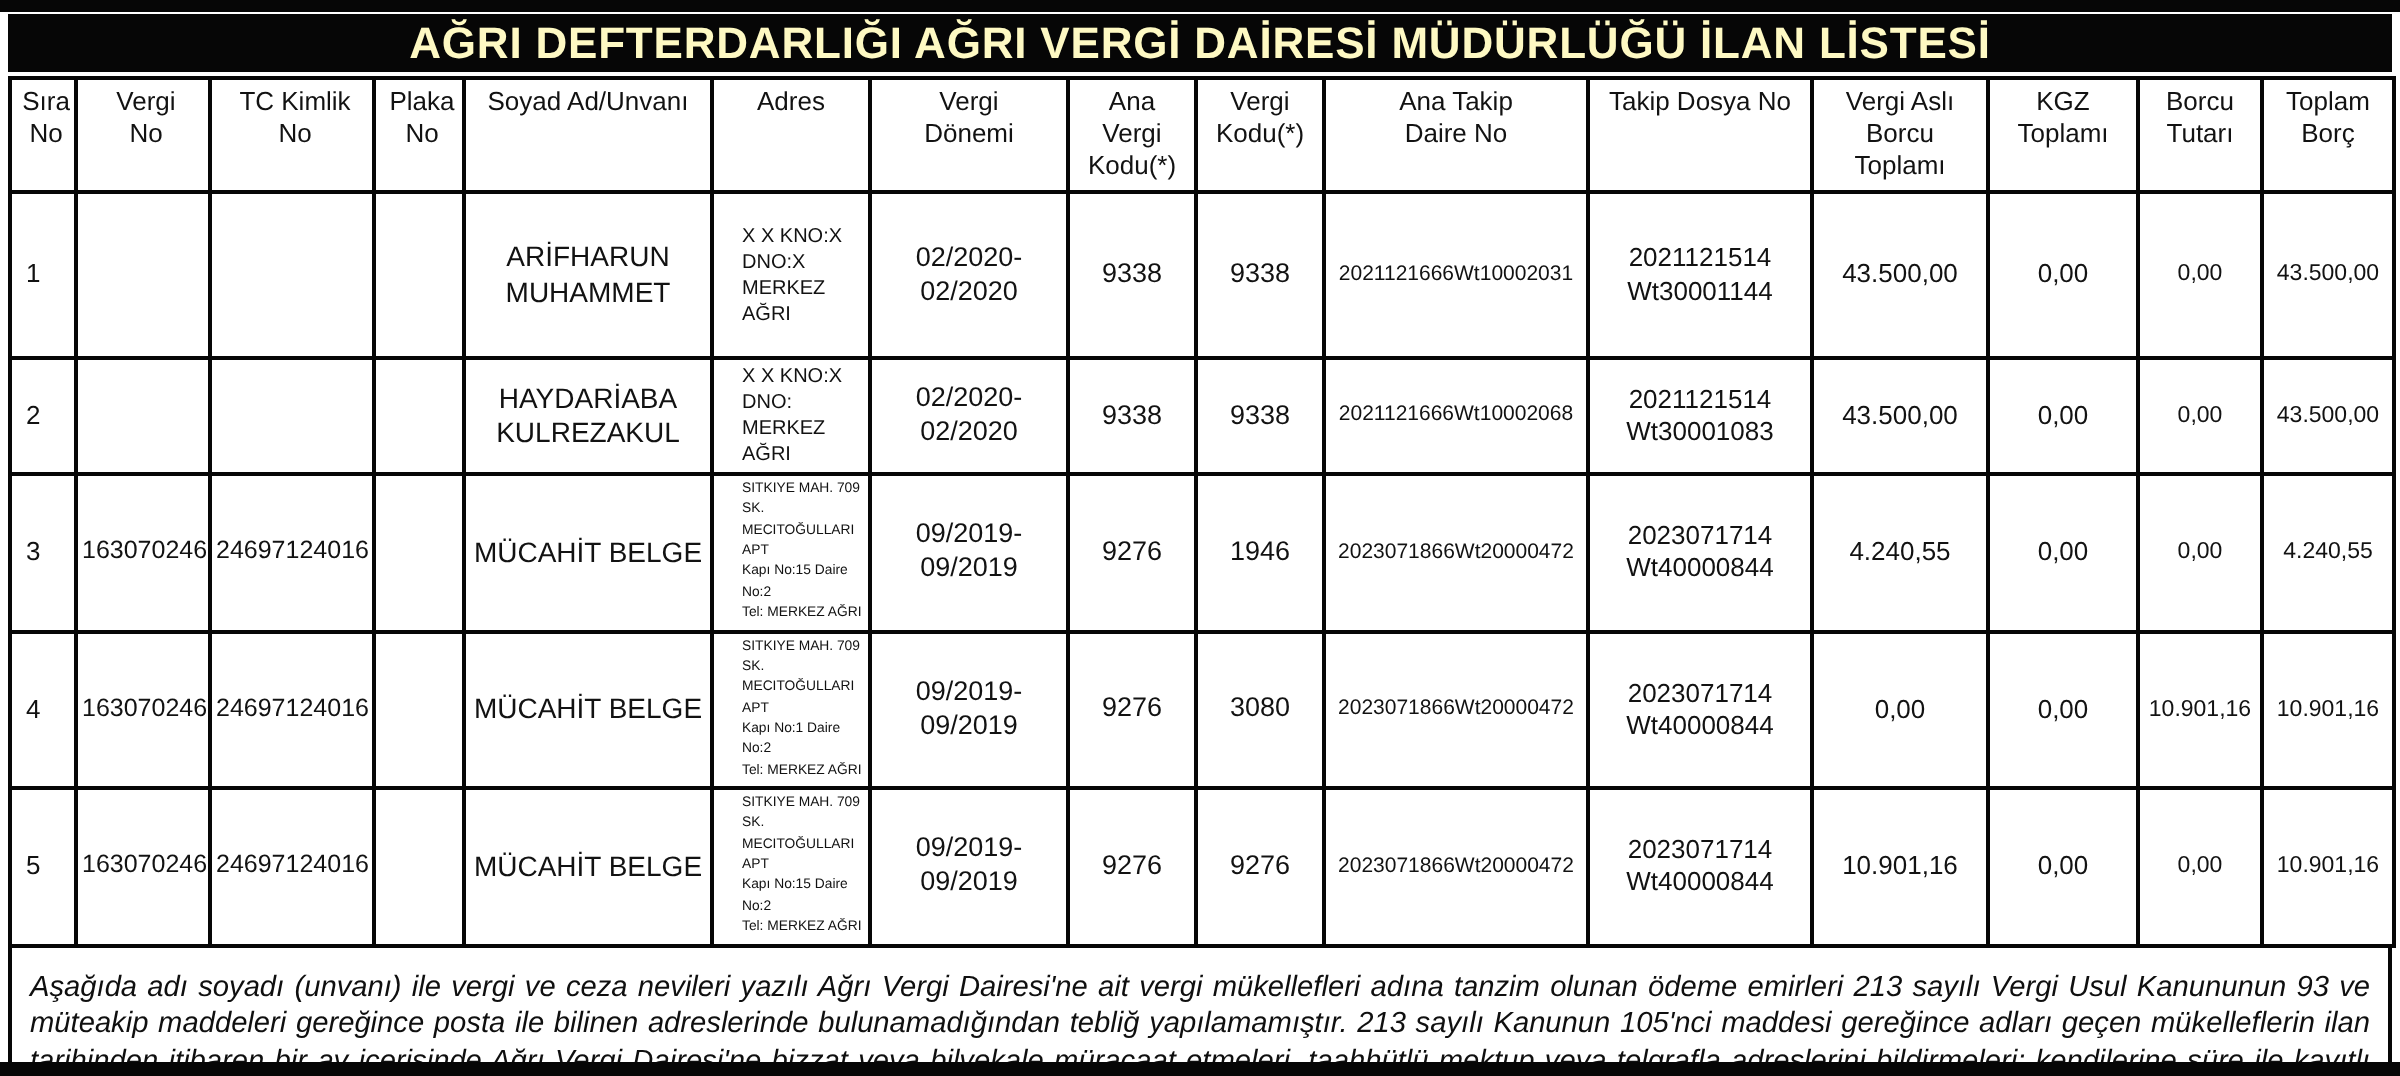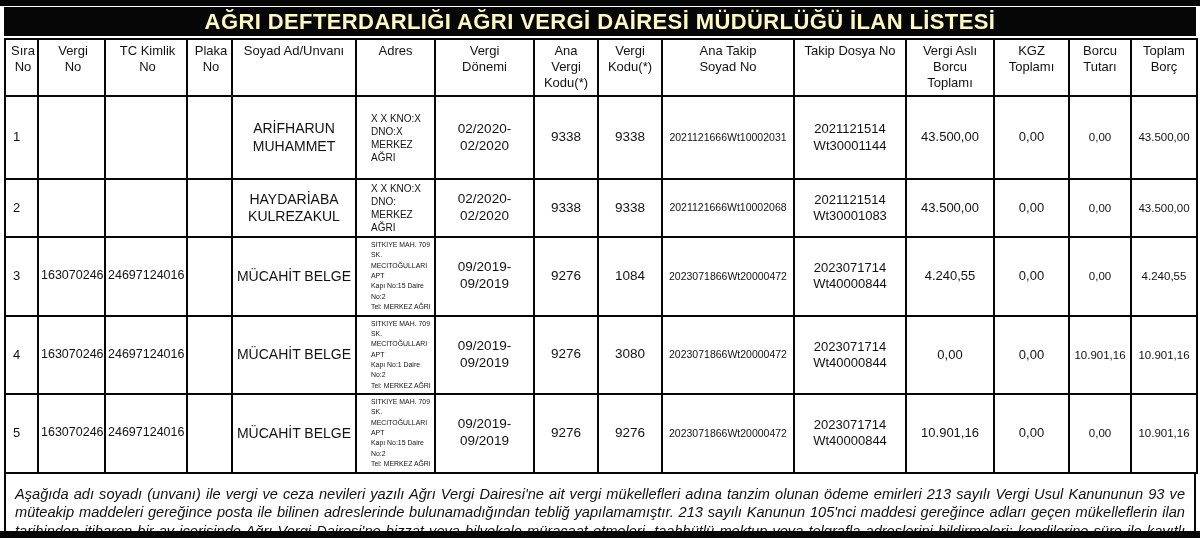--- a/index.html
+++ b/index.html
@@ -112,21 +112,21 @@
             <th class="c4">Soyad Ad/Unvanı</th>
             <th class="c5">Adres</th>
             <th class="c6">Vergi
 Dönemi</th>
             <th class="c7">Ana
 Vergi
 Kodu(*)</th>
             <th class="c8">Vergi
 Kodu(*)</th>
             <th class="c9">Ana Takip
-Soyad No</th>
+Daire No</th>
             <th class="c10">Takip Dosya No</th>
             <th class="c11">Vergi Aslı
 Borcu
 Toplamı</th>
             <th class="c12">KGZ
 Toplamı</th>
             <th class="c13">Borcu
 Tutarı</th>
             <th class="c14">Toplam
 Borç</th>
@@ -183,21 +183,21 @@
             <td class="c2">24697124016</td>
             <td class="c3"></td>
             <td class="c4">MÜCAHİT BELGE</td>
             <td class="c5">SITKIYE MAH. 709 SK.
 MECITOĞULLARI APT
 Kapı No:15 Daire No:2
 Tel: MERKEZ AĞRI</td>
             <td class="c6">09/2019-
 09/2019</td>
             <td class="c7">9276</td>
-            <td class="c8">1084</td>
+            <td class="c8">1946</td>
             <td class="c9">2023071866Wt20000472</td>
             <td class="c10">2023071714
 Wt40000844</td>
             <td class="c11">4.240,55</td>
             <td class="c12">0,00</td>
             <td class="c13">0,00</td>
             <td class="c14">4.240,55</td>
           </tr>
           <tr class="row-4">
             <td class="c0">4</td>

